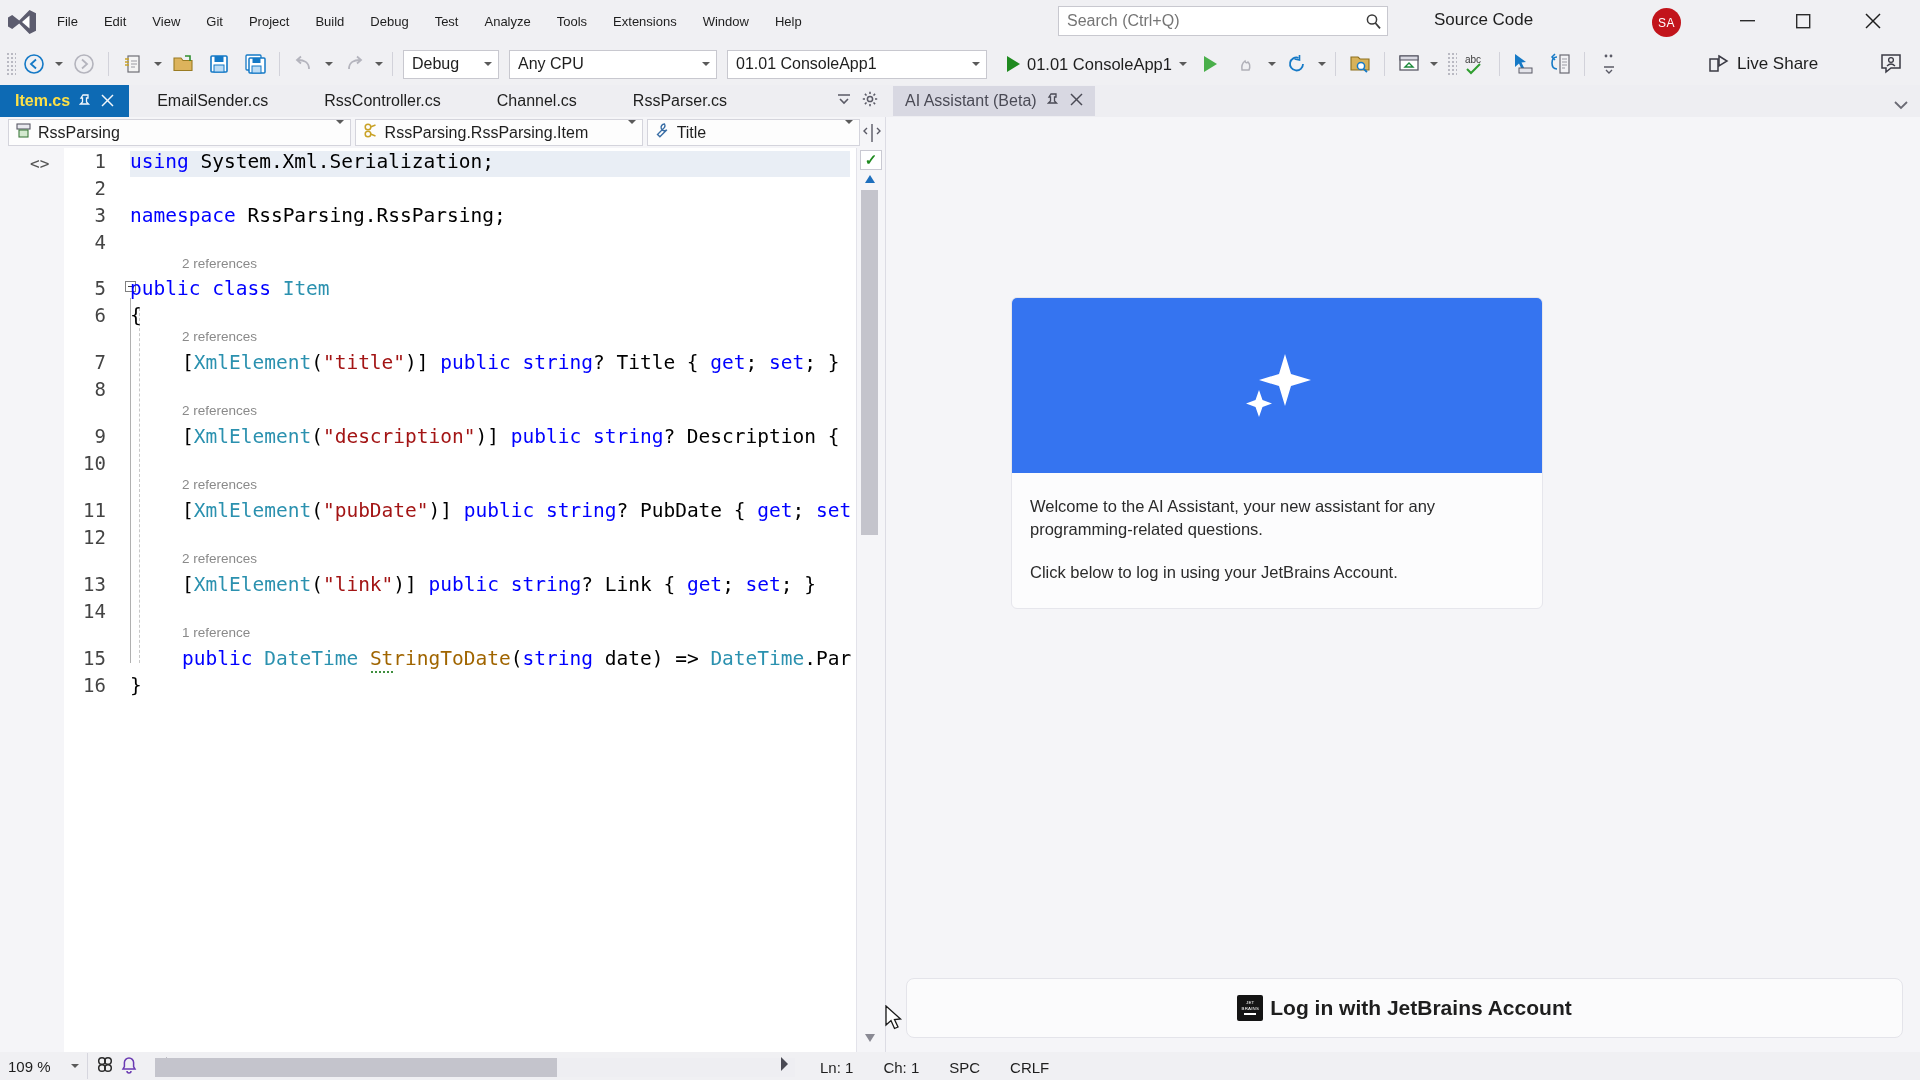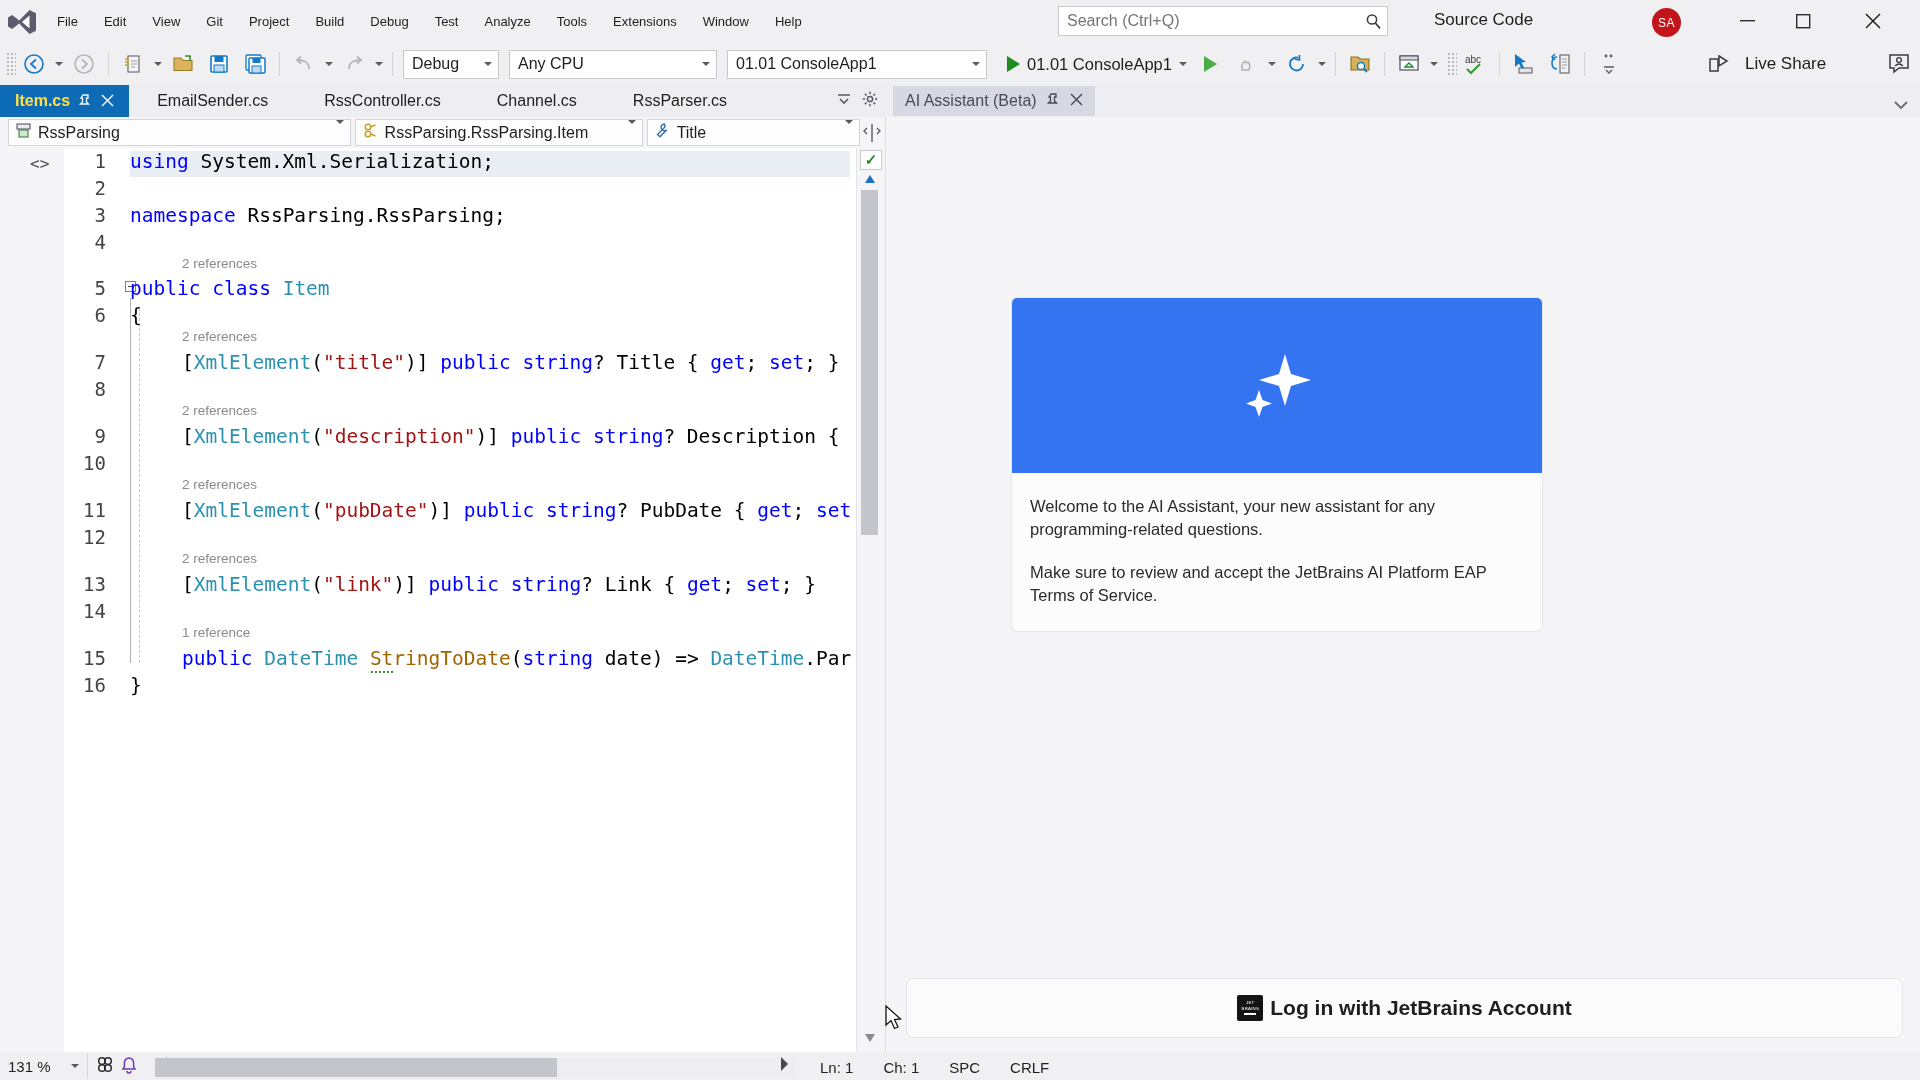--- a/index.html
+++ b/index.html
@@ -90,21 +90,21 @@
     font-size: 16px; color: #1e1e1e; padding-left: 8px; margin-left: 4px;
   }
   .combo .lbl { flex: 1; white-space: nowrap; overflow: hidden; }
   .combo .cb-caret { width: 20px; display:flex; align-items:center; justify-content:center; }
 
   .run-btn { display:flex; align-items:center; gap:7px; padding: 0 6px; height:30px; }
   .run-btn .lbl { font-size: 16.5px; color:#1e1e1e; white-space:nowrap; }
   .tri-green { width:0;height:0;border-top:8px solid transparent;border-bottom:8px solid transparent;border-left:13px solid #1f8a1f; }
   .tri-out { width:0;height:0;border-top:8px solid transparent;border-bottom:8px solid transparent;border-left:13px solid #4aaf4a; }
 
-  .liveshare { display:flex; align-items:center; gap:12px; padding: 0 8px; height: 32px; }
+  .liveshare { display:flex; align-items:center; gap:4px; padding: 0 8px; height: 32px; }
   .liveshare .lbl { font-size:17px; color:#1e1e1e; }
 
   
   .tabstrip {
     position: absolute; top: 85px; left: 0; width: 1920px; height: 32px;
     background: #eeeef2;
   }
   .tab-left { position:absolute; left:0; top:0; height:32px; display:flex; }
   .tab {
     display:flex; align-items:center; gap: 9px; padding: 0 15px; height: 32px;
@@ -685,37 +685,37 @@
       <div class="ai-hero">
         <span>
           <svg width="84" height="76" viewBox="0 0 84 76">
             <path d="M50 8 L56 28 L76 34 L56 40 L50 60 L44 40 L24 34 L44 28 Z" fill="#ffffff"></path>
             <path d="M24 44 L27.5 54 L37 57.5 L27.5 61 L24 71 L20.5 61 L11 57.5 L20.5 54 Z" fill="#ffffff"></path>
           </svg>
         </span>
       </div>
       <div class="ai-body">
         <p>Welcome to the AI Assistant, your new assistant for any programming-related questions.</p>
-        <p>Make sure to review and accept the JetBrains AI Platform EAP Terms of Service.</p>
+        <p>Click below to log in using your JetBrains Account.</p>
       </div>
     </div>
 
     <div class="ai-login">
       <span class="jb-mark">
         <span class="jb-t">JET</span>
         <span class="jb-t">BRAINS</span>
         <span class="jb-bar"></span>
       </span>
       <span class="lbl">Log in with JetBrains Account</span>
     </div>
   </div>
 
   <div class="statusbar">
     <div class="zoombox">
-      <span>131 %</span>
+      <span>109 %</span>
       <span class="caret" style="margin-left:auto;margin-right:8px;"></span>
     </div>
     <div style="display:flex;align-items:center;gap:6px;margin-left:8px;">
       <span>
         <svg width="18" height="18" viewBox="0 0 18 18">
           <circle cx="6" cy="5" r="3.3" fill="none" stroke="#2b2b2b" stroke-width="1.5"></circle>
           <circle cx="6" cy="12" r="3.3" fill="none" stroke="#2b2b2b" stroke-width="1.5"></circle>
           <circle cx="12" cy="5" r="3.3" fill="none" stroke="#2b2b2b" stroke-width="1.5"></circle>
           <circle cx="12" cy="12" r="3.3" fill="none" stroke="#2b2b2b" stroke-width="1.5"></circle>
         </svg>

